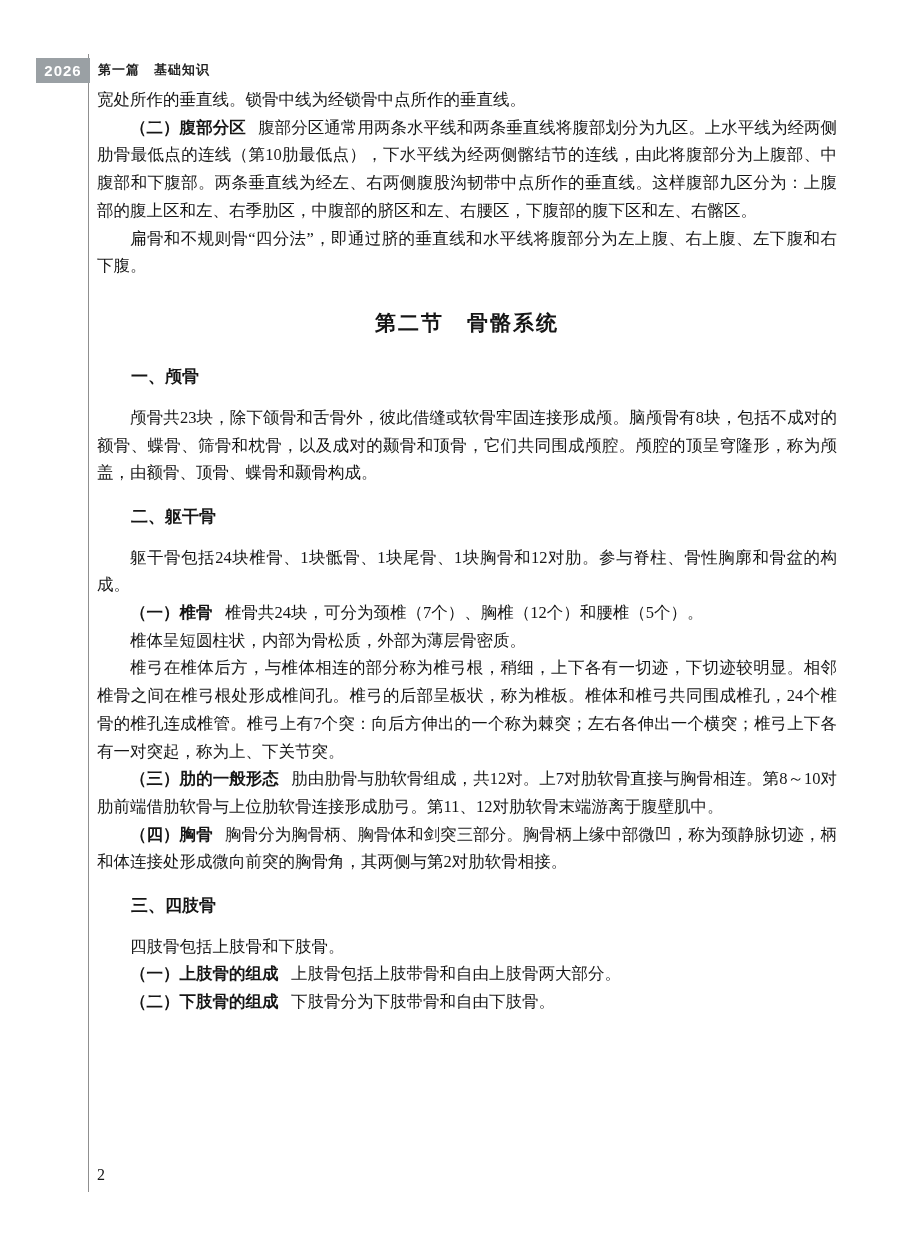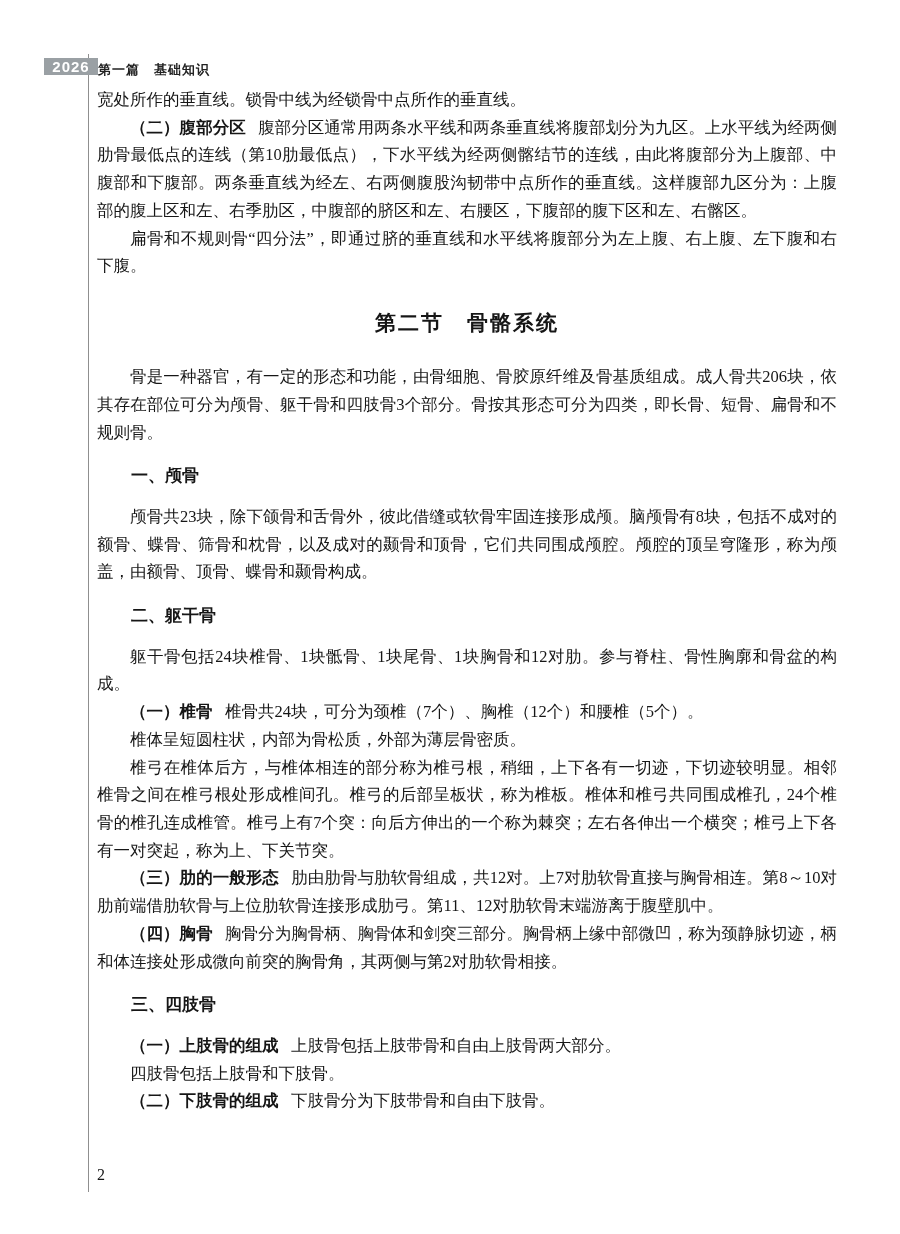--- a/index.html
+++ b/index.html
@@ -13,22 +13,22 @@
     overflow:hidden;
   }
   .margin-rule {
     position:absolute;
     left:88px; top:54px;
     width:1px; height:1138px;
     background:#8f8f8f;
   }
   .edition-badge {
     position:absolute;
-    left:44px; top:58px;
-    width:54px; height:17px;
+    left:36px; top:58px;
+    width:54px; height:25px;
     background:#9aa0a4;
     color:#ffffff;
     font-family:"Liberation Sans", sans-serif;
     font-weight:bold;
     font-size:15px;
     letter-spacing:1px;
     display:flex; align-items:center; justify-content:center;
   }
   .header-title {
     position:absolute;
@@ -91,21 +91,20 @@
   <div class="content">
 
     <p class="cont">宽处所作的垂直线。锁骨中线为经锁骨中点所作的垂直线。</p>
 
     <p class="para"><span class="lead">（二）腹部分区</span><span>腹部分区通常用两条水平线和两条垂直线将腹部划分为九区。上水平线为经两侧肋骨最低点的连线（第10肋最低点），下水平线为经两侧髂结节的连线，由此将腹部分为上腹部、中腹部和下腹部。两条垂直线为经左、右两侧腹股沟韧带中点所作的垂直线。这样腹部九区分为：上腹部的腹上区和左、右季肋区，中腹部的脐区和左、右腰区，下腹部的腹下区和左、右髂区。</span></p>
 
     <p class="para">扁骨和不规则骨“四分法”，即通过脐的垂直线和水平线将腹部分为左上腹、右上腹、左下腹和右下腹。</p>
 
     <p class="section-title">第二节　骨骼系统</p>
 
-    <p class="para">骨是一种器官，有一定的形态和功能，由骨细胞、骨胶原纤维及骨基质组成。成人骨共206块，依其存在部位可分为颅骨、躯干骨和四肢骨3个部分。骨按其形态可分为四类，即长骨、短骨、扁骨和不规则骨。</p>
 
     <p class="sub-title">一、颅骨</p>
 
     <p class="para">颅骨共23块，除下颌骨和舌骨外，彼此借缝或软骨牢固连接形成颅。脑颅骨有8块，包括不成对的额骨、蝶骨、筛骨和枕骨，以及成对的颞骨和顶骨，它们共同围成颅腔。颅腔的顶呈穹隆形，称为颅盖，由额骨、顶骨、蝶骨和颞骨构成。</p>
 
     <p class="sub-title">二、躯干骨</p>
 
     <p class="para">躯干骨包括24块椎骨、1块骶骨、1块尾骨、1块胸骨和12对肋。参与脊柱、骨性胸廓和骨盆的构成。</p>
 
     <p class="para"><span class="lead">（一）椎骨</span><span>椎骨共24块，可分为颈椎（7个）、胸椎（12个）和腰椎（5个）。</span></p>
@@ -114,23 +113,23 @@
     <p class="para">椎体呈短圆柱状，内部为骨松质，外部为薄层骨密质。</p>
 
     <p class="para">椎弓在椎体后方，与椎体相连的部分称为椎弓根，稍细，上下各有一切迹，下切迹较明显。相邻椎骨之间在椎弓根处形成椎间孔。椎弓的后部呈板状，称为椎板。椎体和椎弓共同围成椎孔，24个椎骨的椎孔连成椎管。椎弓上有7个突：向后方伸出的一个称为棘突；左右各伸出一个横突；椎弓上下各有一对突起，称为上、下关节突。</p>
 
     <p class="para"><span class="lead">（三）肋的一般形态</span><span>肋由肋骨与肋软骨组成，共12对。上7对肋软骨直接与胸骨相连。第8～10对肋前端借肋软骨与上位肋软骨连接形成肋弓。第11、12对肋软骨末端游离于腹壁肌中。</span></p>
 
     <p class="para"><span class="lead">（四）胸骨</span><span>胸骨分为胸骨柄、胸骨体和剑突三部分。胸骨柄上缘中部微凹，称为颈静脉切迹，柄和体连接处形成微向前突的胸骨角，其两侧与第2对肋软骨相接。</span></p>
 
     <p class="sub-title">三、四肢骨</p>
 
+    <p class="para">四肢骨包括上肢骨和下肢骨。</p>
+
     <p class="para"><span class="lead">（一）上肢骨的组成</span><span>上肢骨包括上肢带骨和自由上肢骨两大部分。</span></p>
-
-    <p class="para">四肢骨包括上肢骨和下肢骨。</p>
 
 
     <p class="para"><span class="lead">（二）下肢骨的组成</span><span>下肢骨分为下肢带骨和自由下肢骨。</span></p>
 
   </div>
 
   <div class="page-number">2</div>
 
 </div>
 

